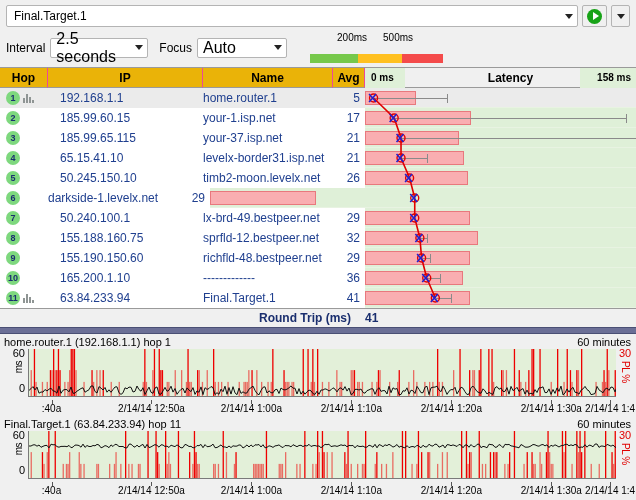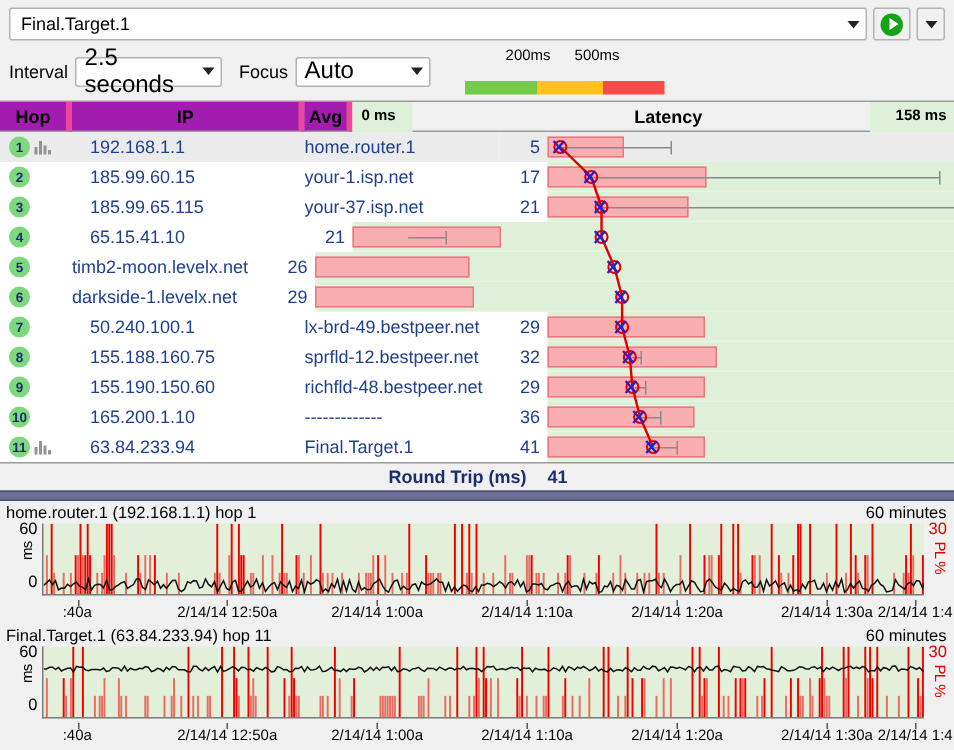--- a/index.html
+++ b/index.html
@@ -47,22 +47,22 @@
   .lg1{left:27px;}
   .lg2{left:73px;}
   .legend-bar{display:flex;height:9px;margin-top:11px;}
   .lseg{height:9px;}
 
   
   .table-wrap{background:#fff;border-top:1px solid #9a9a9a;}
   .thead{display:flex;height:20px;background:#f0f0f0;font-size:12px;font-weight:bold;}
   .th{
     display:flex;align-items:center;justify-content:center;
-    border-right:4px solid #ec4899;border-bottom:1px solid #9a9a9a;
-    box-sizing:border-box;height:20px;background:#a21caf;
+    border-right:1px solid #ec4899;border-bottom:1px solid #9a9a9a;
+    box-sizing:border-box;height:20px;background:#eab308;
   }
   .th-hop{width:48px;}
   .th-ip{width:155px;}
   .th-name{width:130px;}
   .th-avg{width:32px;}
   .th-lat{flex:1;border-right:none;position:relative;background:#f0f0f0;padding-left:20px;}
   .th-lat .lat-title{font-size:12px;font-weight:bold;}
   .th-lat .ms-l{position:absolute;left:6px;font-size:10px;font-weight:bold;}
   .th-lat .ms-r{position:absolute;right:5px;font-size:10px;font-weight:bold;}
   .th-lat-bgL,.th-lat-bgR{position:absolute;top:0;height:20px;background:#dff0d8;}
@@ -160,20 +160,21 @@
           <span class="lseg" style="width:41px;background:#f44b4b;"></span>
         </div>
       </div>
     </div>
   </div>
 
   <div class="table-wrap">
     <div class="thead">
       <div class="th th-hop">Hop</div>
       <div class="th th-ip">IP</div>
+      <div class="th th-name">Name</div>
       <div class="th th-avg">Avg</div>
       <div class="th th-lat">
         <span class="th-lat-bgL"></span>
           <span class="th-lat-bgR"></span>
         <span class="ms-l">0 ms</span>
         <span class="lat-title">Latency</span>
         <span class="ms-r">158 ms</span>
       </div>
     </div>
     <div class="tbody" id="hop-rows">
@@ -219,31 +220,33 @@
           <div class="cell c-lat">
             <span class="lat-bar" style="left:0;width:94.33544303797468px;"></span>
             <span class="whisk" style="left:37.018987341772146px;width:234.98101265822785px;"></span>
           </div>
         </div>
         <div class="trow">
           <div class="cell c-hop">
             <span class="hop-badge">4</span>
           </div>
           <div class="cell c-ip">65.15.41.10</div>
+          <div class="cell c-name">levelx-border31.isp.net</div>
           <div class="cell c-avg">21</div>
           <div class="cell c-lat">
             <span class="lat-bar" style="left:0;width:99.48101265822785px;"></span>
             <span class="whisk" style="left:37.018987341772146px;width:25.727848101265828px;"></span>
             <span class="whisk-cap" style="left:61.74683544303797px;"></span>
           </div>
         </div>
         <div class="trow">
           <div class="cell c-hop">
             <span class="hop-badge">5</span>
           </div>
+          <div class="cell c-ip">50.245.150.10</div>
           <div class="cell c-name">timb2-moon.levelx.net</div>
           <div class="cell c-avg">26</div>
           <div class="cell c-lat">
             <span class="lat-bar" style="left:0;width:102.9113924050633px;"></span>
           </div>
         </div>
         <div class="trow">
           <div class="cell c-hop">
             <span class="hop-badge">6</span>
           </div>

